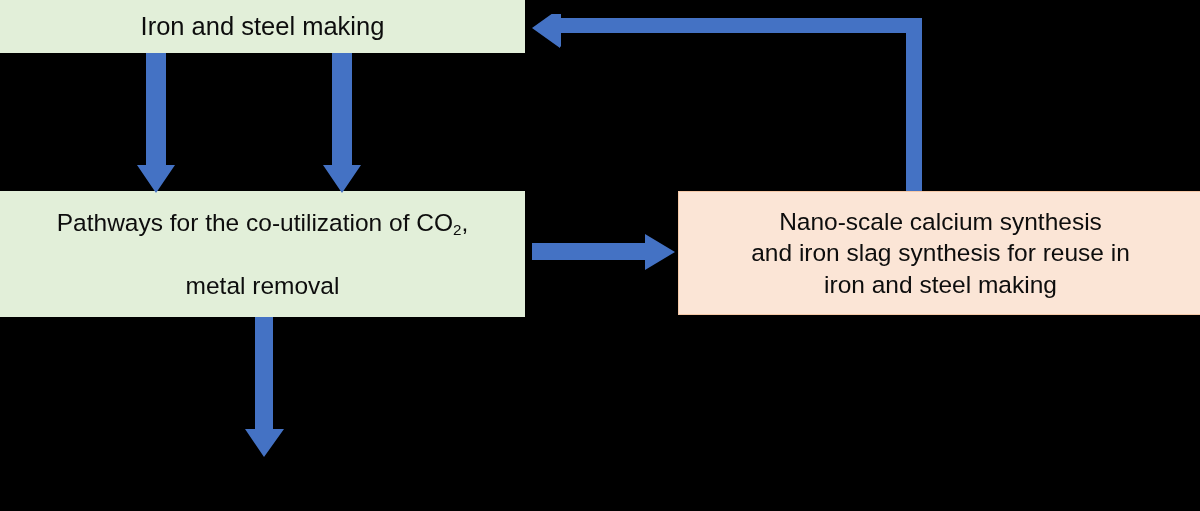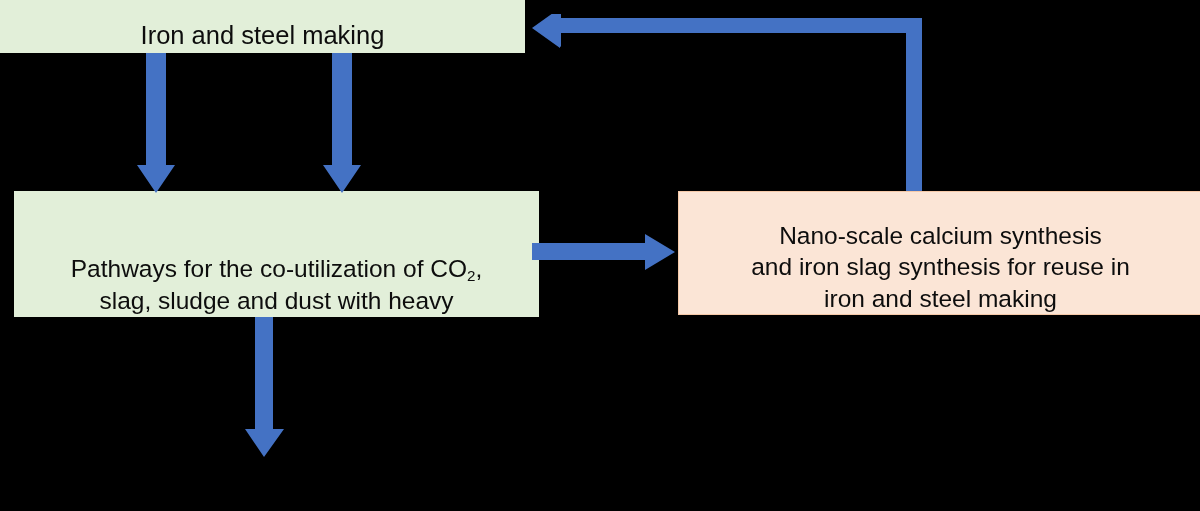--- a/index.html
+++ b/index.html
@@ -14,21 +14,21 @@
     position: relative;
     width: 1200px;
     height: 511px;
     background: #000000;
     overflow: hidden;
   }
   .box {
     position: absolute;
     box-sizing: border-box;
     display: flex;
-    align-items: flex-end;
+    align-items: center;
     justify-content: center;
     text-align: center;
     color: #0d0d0d;
     line-height: 1.28;
   }
   .box-text {
     display: block;
     width: 100%;
     padding: 0 6px;
     box-sizing: border-box;
@@ -38,21 +38,21 @@
     left: 0px;
     top: 0px;
     width: 525px;
     height: 53px;
     background: #e2efd9;
     border: 1px solid #e2efd9;
     font-size: 25.5px;
   }
   
   #box-pathways {
-    left: 14px;
+    left: 0px;
     top: 191px;
     width: 525px;
     height: 126px;
     background: #e2efd9;
     border: 1px solid #e2efd9;
     font-size: 24.5px;
   }
   
   #box-nano-scale {
     left: 678px;
@@ -80,21 +80,22 @@
 
 <div id="canvas">
 
   <div class="box" id="box-iron-steel-making">
     <span class="box-text">Iron and steel making</span>
   </div>
 
   <div class="box" id="box-pathways">
     <span class="box-text">
       <span>Pathways for the co-utilization of CO</span><sub>2</sub><span>,</span><br>
-      <span>slag, sludge and dust with heavy</span><br>
+      <br>
+      <span>metal removal</span>
     </span>
   </div>
 
   <div class="box" id="box-nano-scale">
     <span class="box-text">
       <span>Nano-scale calcium synthesis</span><br>
       <span>and iron slag synthesis for reuse in</span><br>
       <span>iron and steel making</span>
     </span>
   </div>

